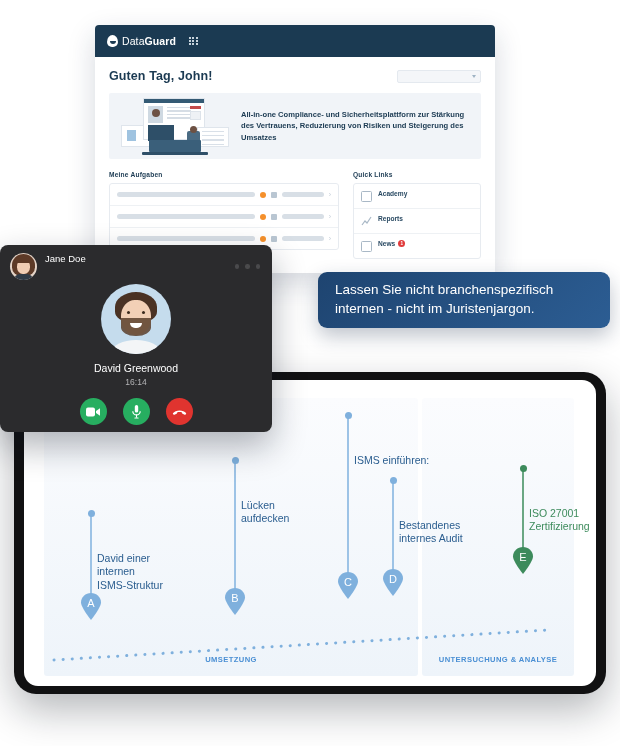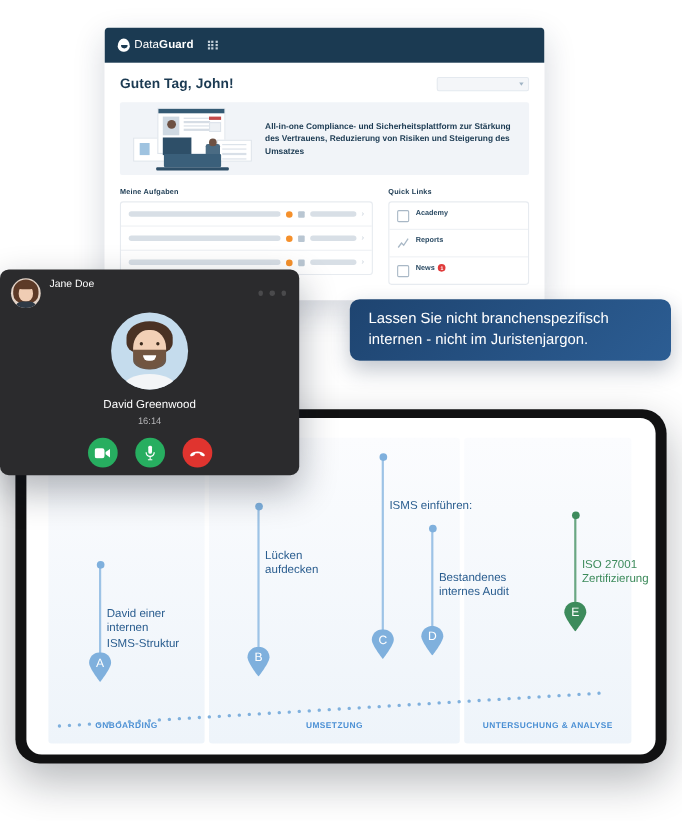--- a/index.html
+++ b/index.html
@@ -344,23 +344,20 @@
           </div>
         </div>
       </div>
     </div>
   </div>
 
   <div class="tablet">
     <div class="tablet-screen">
       <div class="roadmap">
         <div class="phases">
-          <div class="phase p1">
-            <div class="phase-label">ONBOARDING</div>
-          </div>
           <div class="phase p3">
             <div class="phase-label">UMSETZUNG</div>
           </div>
           <div class="phase p2">
             <div class="phase-label">UNTERSUCHUNG &amp; ANALYSE</div>
           </div>
         </div>
 
         <svg class="dotline" viewBox="0 0 548 60" preserveAspectRatio="none">
           <line x1="6" y1="44" x2="500" y2="14" stroke="#7fb0dd" stroke-width="3" stroke-linecap="round" stroke-dasharray="0.1 9"></line>

